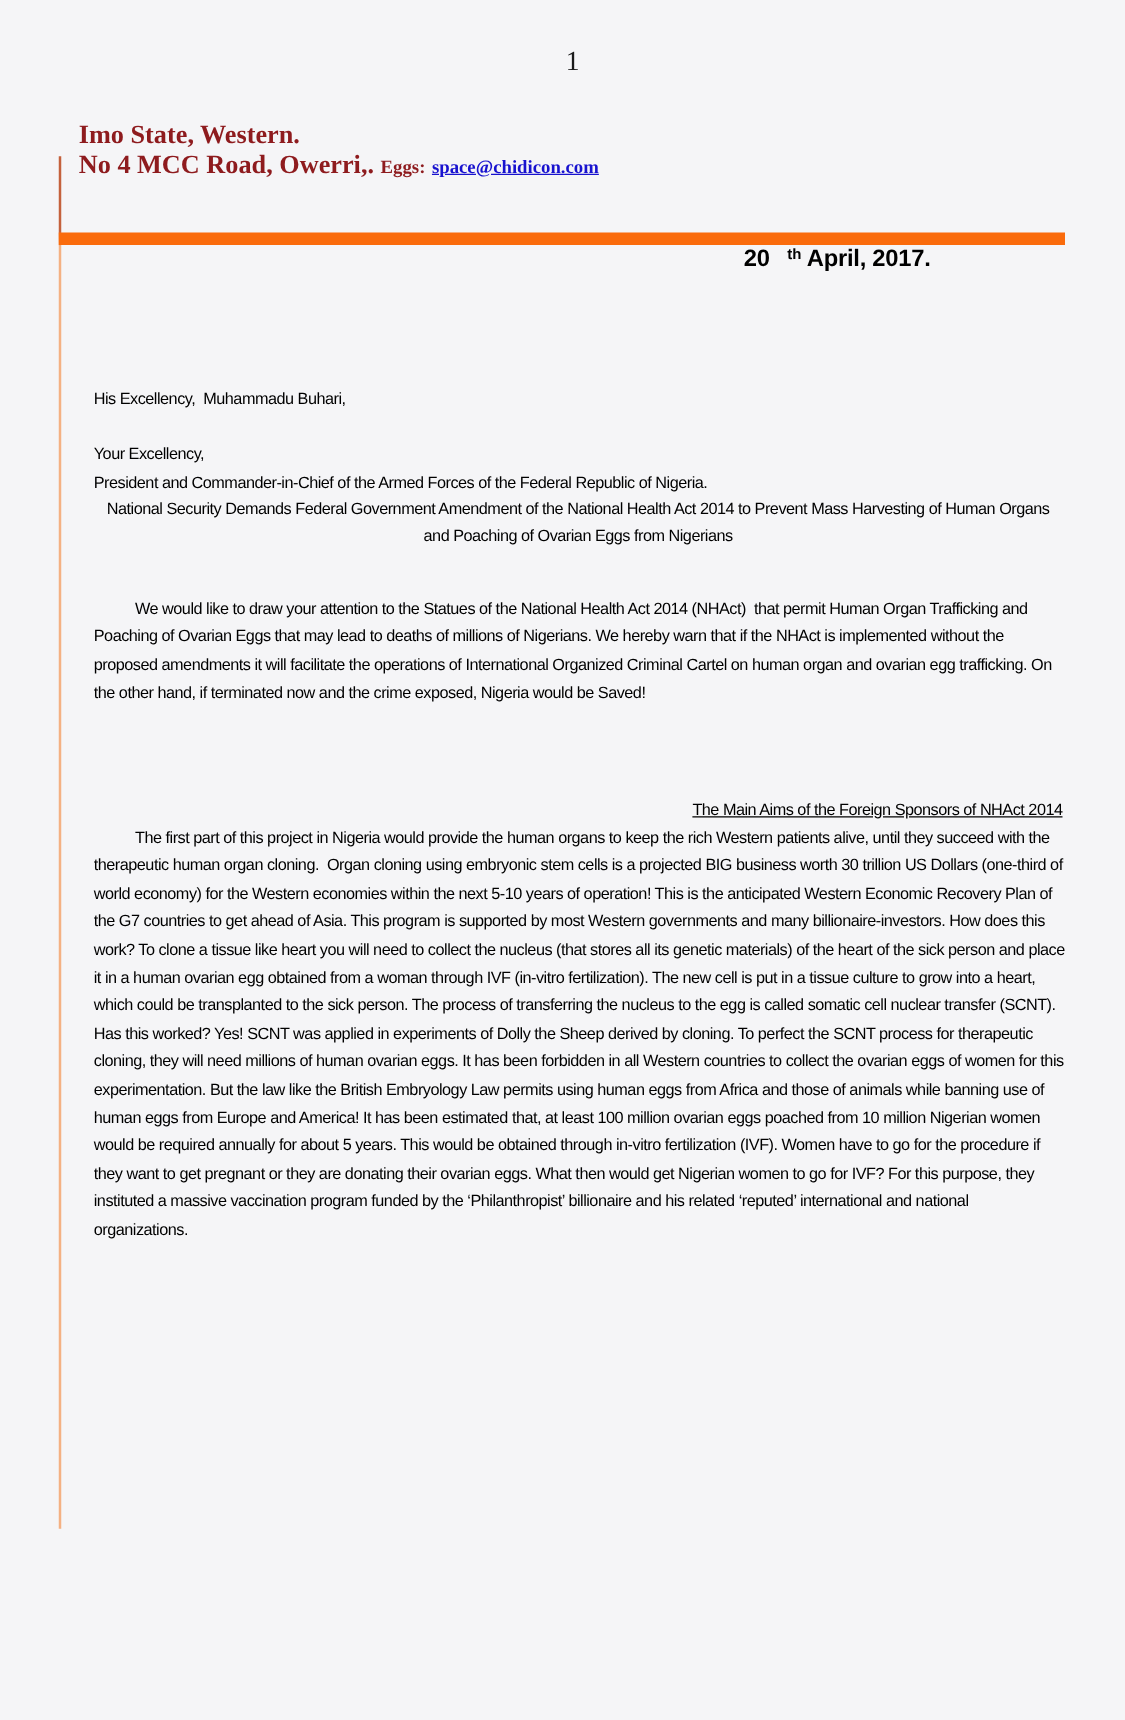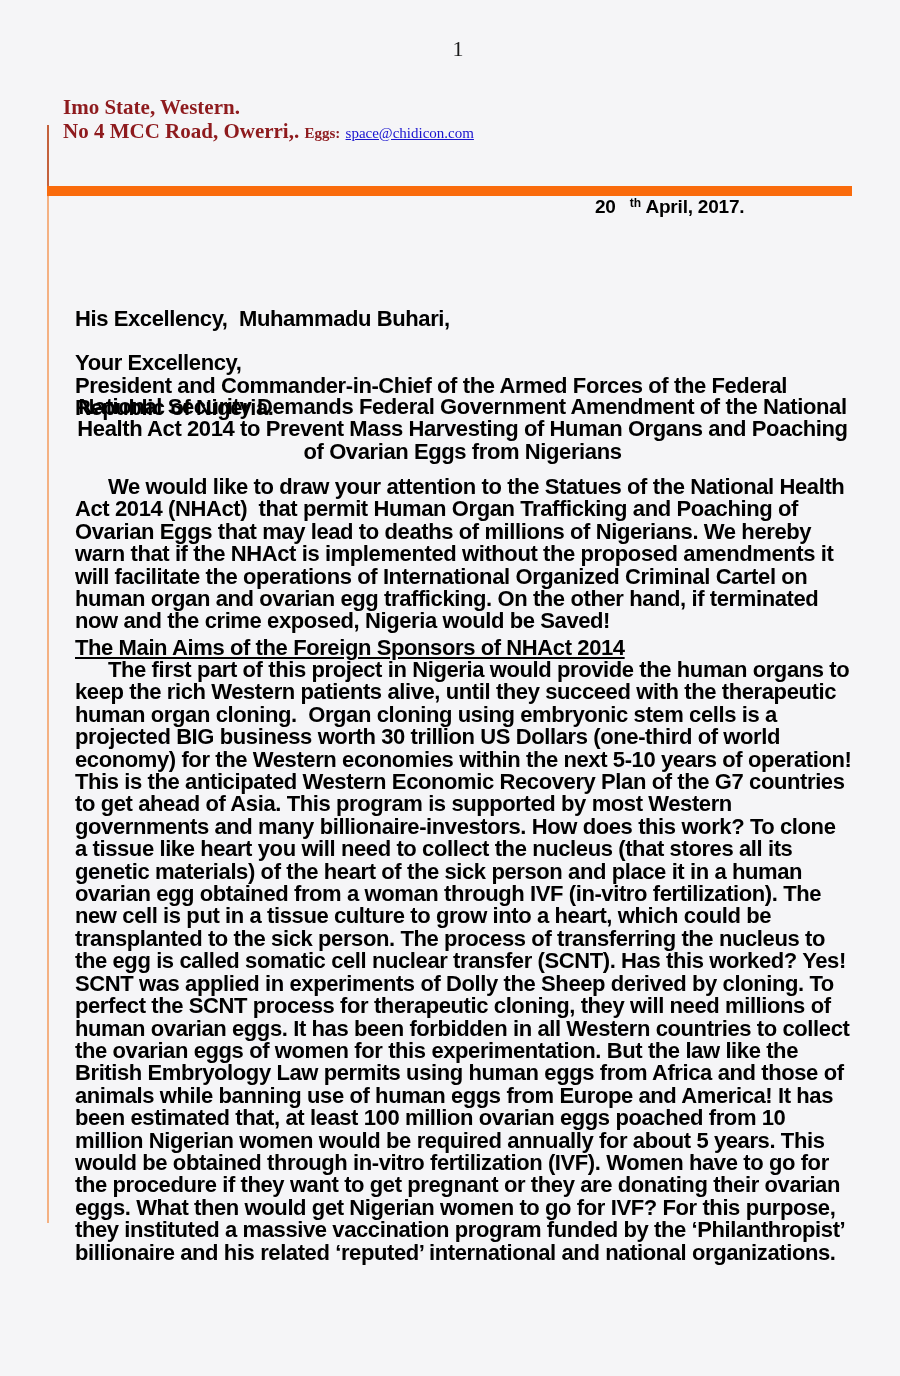--- a/index.html
+++ b/index.html
@@ -20,48 +20,48 @@
     font-family:"Liberation Serif",serif;font-size:22px;font-weight:400;color:#1a1a1a;
   }
 
   .letterhead{
     position:absolute;left:63px;top:96px;width:800px;
     font-family:"Liberation Serif",serif;font-weight:700;color:var(--maroon);
     font-size:21px;line-height:23.5px;
   }
   .letterhead .addr-row{white-space:nowrap;}
   .email-label{font-size:15px;}
-  .email-link{font-size:15px;color:var(--link-blue);text-decoration:underline;font-weight:400;cursor:pointer;}
+  .email-link{font-size:15px;color:var(--link-blue);text-decoration:underline;font-weight:700;cursor:pointer;}
 
   .left-rule{
     position:absolute;left:47px;top:125px;width:2px;height:1098px;
     background:linear-gradient(to bottom,#c4613c 0px,#c4613c 60px,var(--peach) 72px,var(--peach) 100%);
   }
   .orange-bar{
     position:absolute;left:47px;top:186px;width:805px;height:10px;
     background:var(--orange);
   }
 
-  .cond{font-weight:700;letter-spacing:-0.4px;line-height:22.4px;font-size:22px;white-space:pre-wrap;}
+  .cond{font-weight:400;letter-spacing:-0.4px;line-height:22.4px;font-size:13px;white-space:pre-wrap;}
 
   .date-line{
     position:absolute;left:595px;top:196px;
     font-weight:700;font-size:19px;letter-spacing:-0.2px;
   }
   .date-line sup{font-size:12px;vertical-align:6px;letter-spacing:0;padding-left:14px;}
 
   .recipient{position:absolute;left:75px;top:263px;width:778px;}
   .salutation{position:absolute;left:75px;top:352px;width:778px;}
 
   .subject{
     position:absolute;left:75px;top:396px;width:775px;text-align:center;
   }
   .para1{position:absolute;left:75px;top:476px;width:778px;text-indent:33px;}
   .section-heading{
-    position:absolute;left:75px;top:637px;width:775px;text-align:left;
+    position:absolute;left:75px;top:637px;width:775px;text-align:right;
     text-decoration:underline;
   }
   .para2{position:absolute;left:75px;top:659px;width:778px;text-indent:33px;}
 </style>
 </head>
 <body>
 
 <div class="page">
 
   <div class="page-number">1</div>

